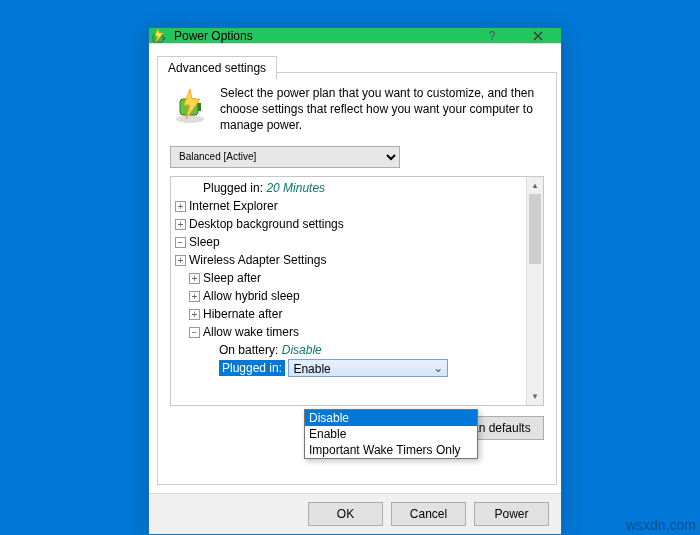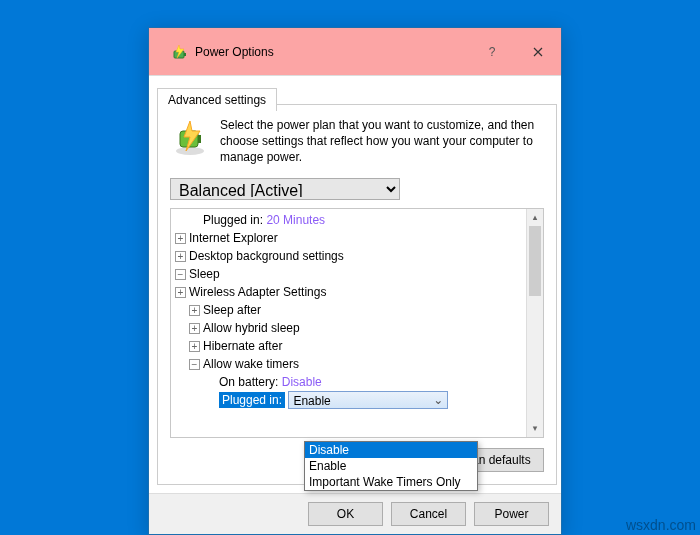--- a/index.html
+++ b/index.html
@@ -18,25 +18,25 @@
       top: 27px;
       width: 414px;
       height: 508px;
       background: #fff;
       border: 1px solid #1a6fb0;
       box-shadow: 0 4px 20px rgba(0,0,0,0.2);
       display: flex;
       flex-direction: column;
     }
     .titlebar {
-      height: 48px;
-      background: #fca5a5;
+      height: 16px;
+      background: #22c55e;
       display: flex;
       align-items: center;
-      padding-left: 24px;
+      padding-left: 3px;
       border-bottom: 1px solid #ddd;
     }
     .titlebar-icon {
       width: 16px; height: 16px;
       margin-right: 6px;
     }
     .titlebar-title { color: #000; font-size: 12px; flex: 1; }
     .titlebar-btn {
       width: 46px; height: 31px;
       display: flex; align-items: center; justify-content: center;
@@ -74,21 +74,21 @@
     }
     .header-icon {
       width: 40px; height: 40px; flex-shrink: 0;
     }
     .header-text { font-size: 12px; line-height: 1.35; }
     .plan-select {
       width: 230px;
       height: 22px;
       border: 1px solid #adadad;
       background: #e7e7e7;
-      font-size: 16px;
+      font-size: 10px;
       padding: 2px 4px;
       margin-bottom: 8px;
     }
     .tree-container {
       border: 1px solid #c7c7c7;
       height: 230px;
       background: #fff;
       overflow: hidden;
       position: relative;
       display: flex;
@@ -129,21 +129,21 @@
       display: inline-block;
       width: 11px; height: 11px;
       border: 1px solid #999;
       font-size: 10px; line-height: 9px;
       text-align: center;
       margin-right: 3px;
       color: #666;
       vertical-align: middle;
       background: #fff;
     }
-    .link-val { color: #8b5cf6; }
+    .link-val { color: #0f766e; font-style: italic; }
     .sel-label {
       background: #0078d7; color: #fff;
       padding: 1px 3px;
     }
     .inline-select {
       display: inline-block;
       width: 160px;
       height: 18px;
       border: 1px solid #7a9fd4;
       background: linear-gradient(#e9f1fb,#d3e5f8);

